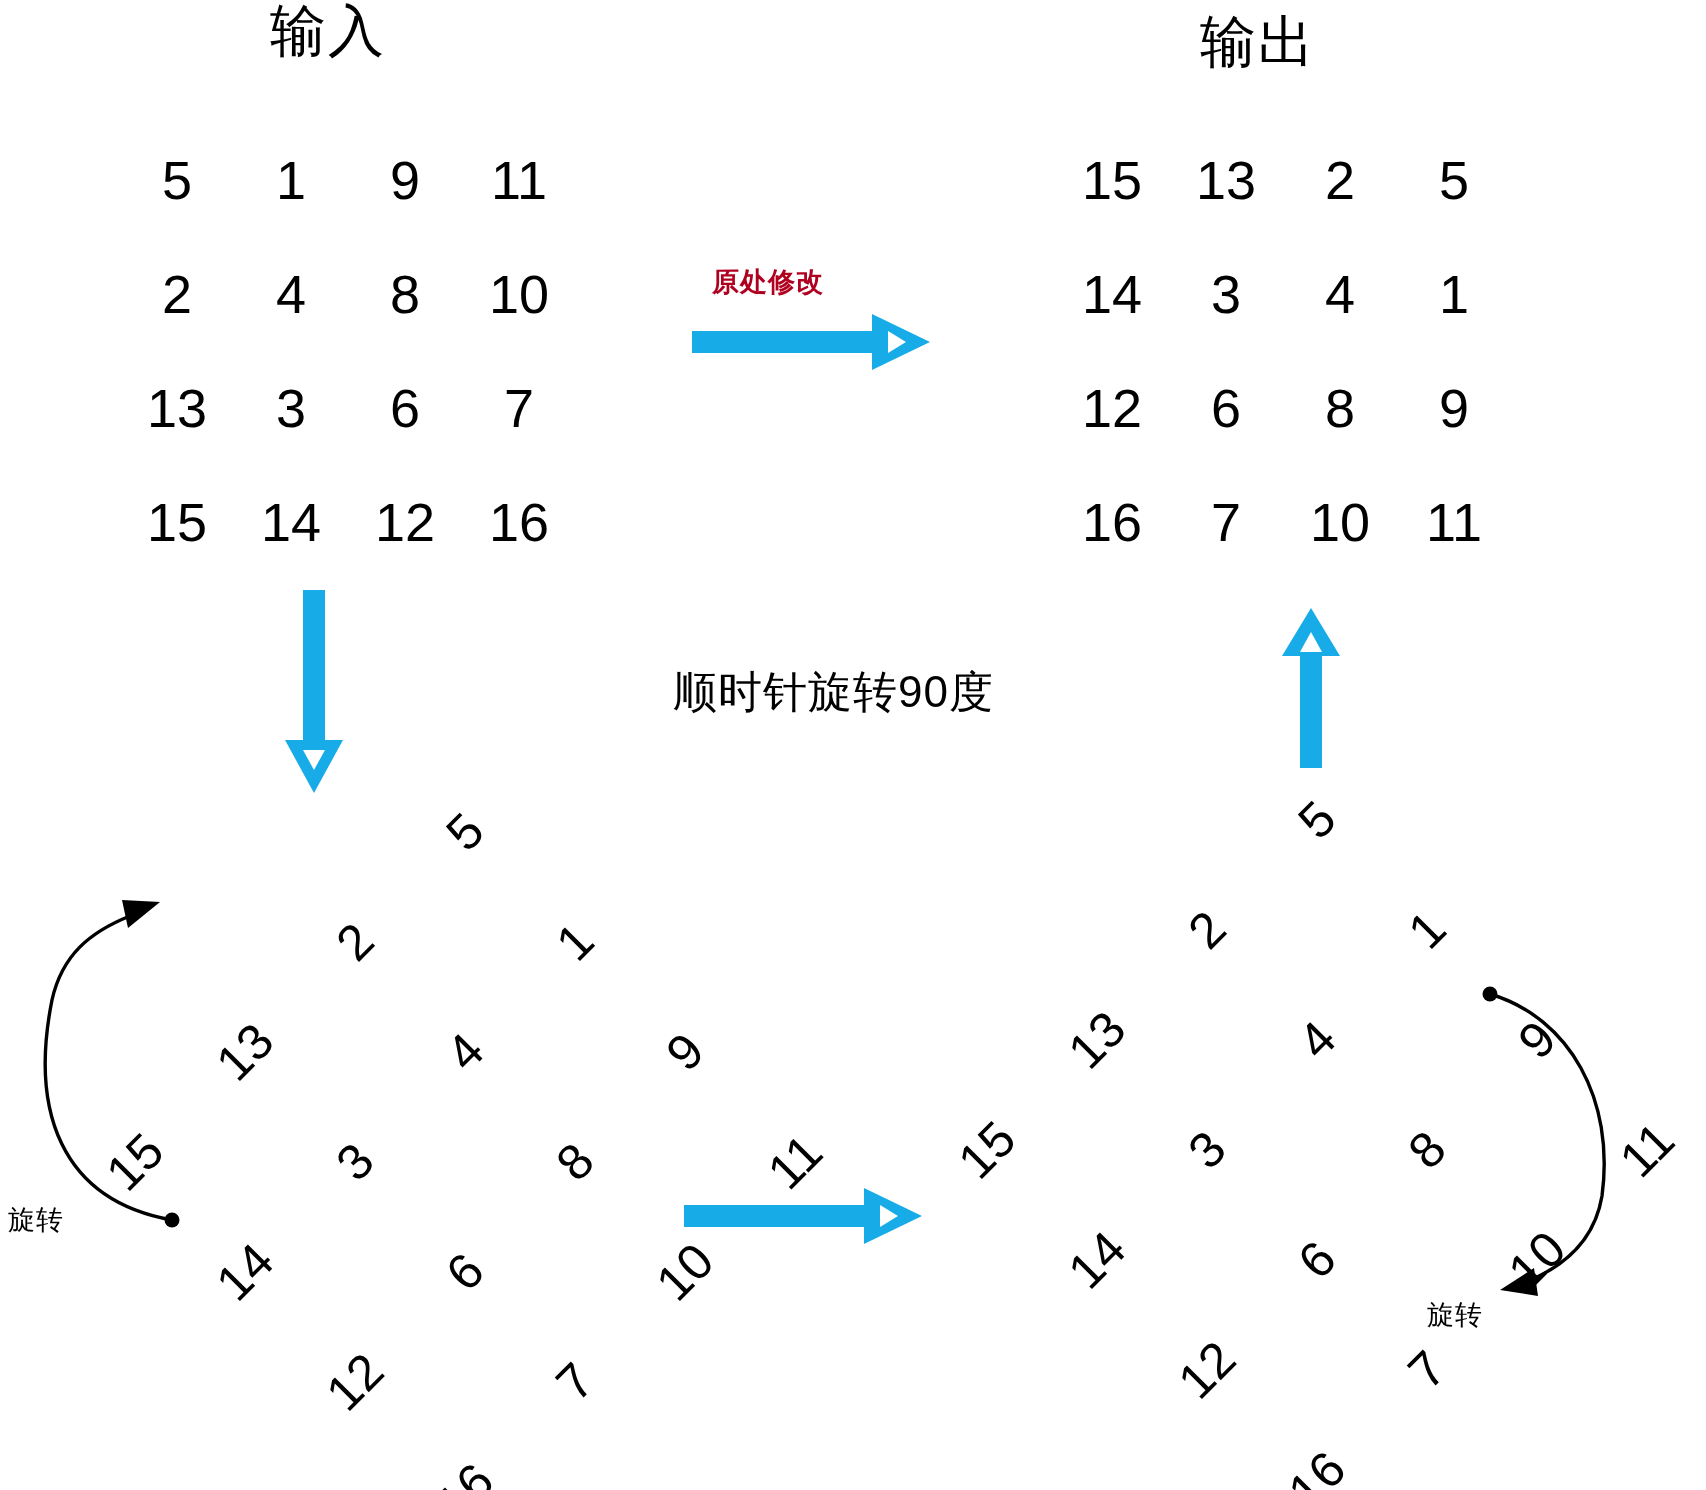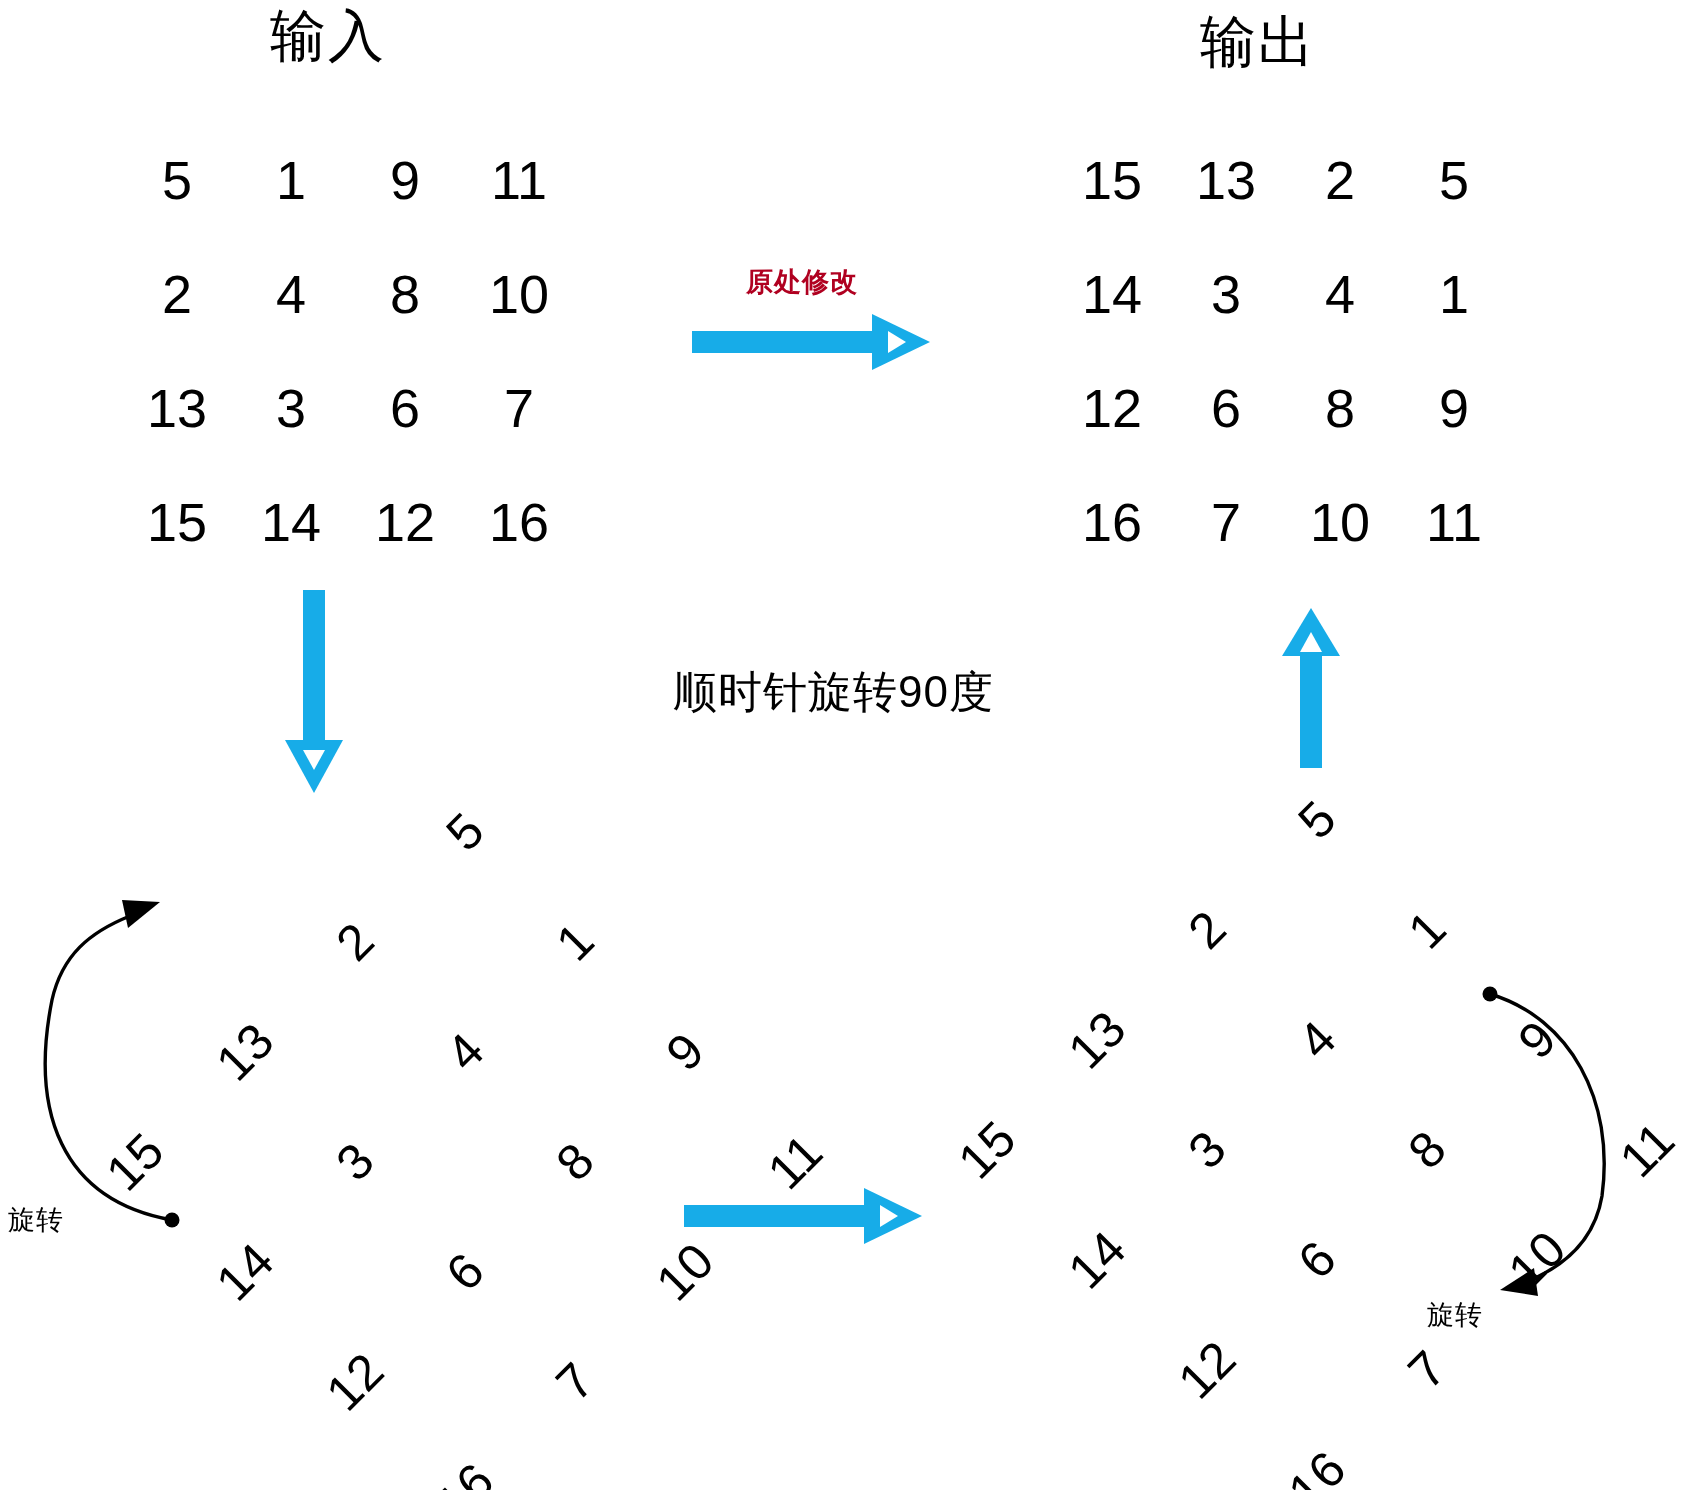--- a/index.html
+++ b/index.html
@@ -22,21 +22,21 @@
   
   .heading {
     position: absolute;
     font-size: 56px;
     font-weight: 400;
     line-height: 1;
     letter-spacing: 2px;
     white-space: nowrap;
     color: #000;
   }
-  #heading-input  { left: 270px;  top: 12px; font-family: Liberation Mono, monospace; }
+  #heading-input  { left: 270px;  top: 3px; }
   #heading-output { left: 1200px; top: 14px; }
 
   
   .matrix {
     position: absolute;
     display: grid;
     grid-template-columns: repeat(4, 114px);
     grid-auto-rows: 114px;
   }
   .matrix .cell {
@@ -61,21 +61,21 @@
 
   
   .label-red {
     position: absolute;
     font-size: 27px;
     font-weight: 700;
     color: #b00020;
     white-space: nowrap;
     letter-spacing: 1px;
   }
-  #label-inplace { left: 746px; top: 264px; text-align: right; }
+  #label-inplace { left: 712px; top: 264px; text-align: right; }
 
   .label-center {
     position: absolute;
     font-size: 44px;
     font-weight: 400;
     color: #000;
     white-space: nowrap;
     letter-spacing: 1px;
     text-align: right;
   }

